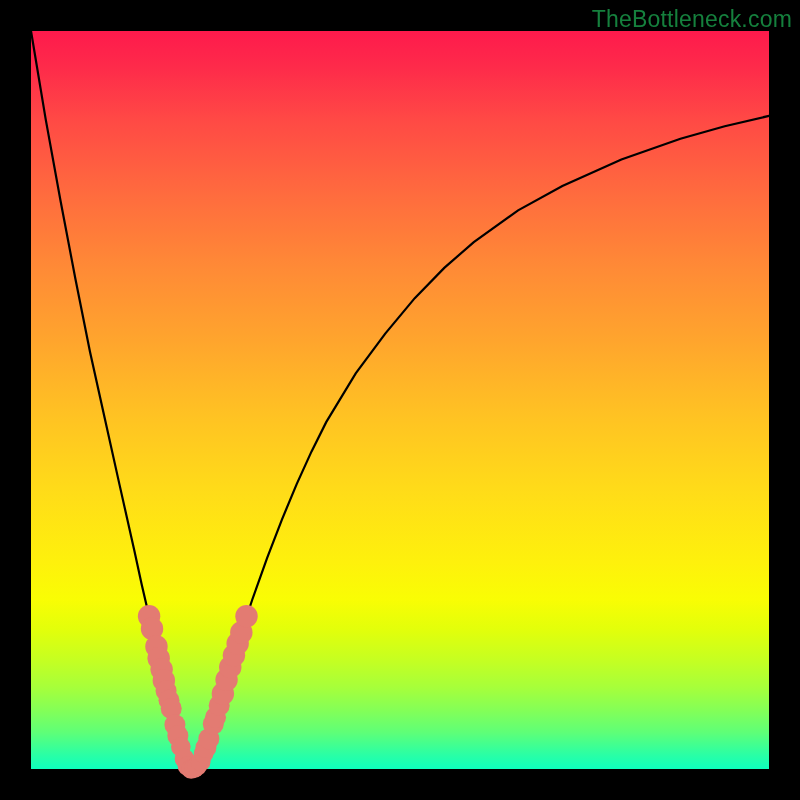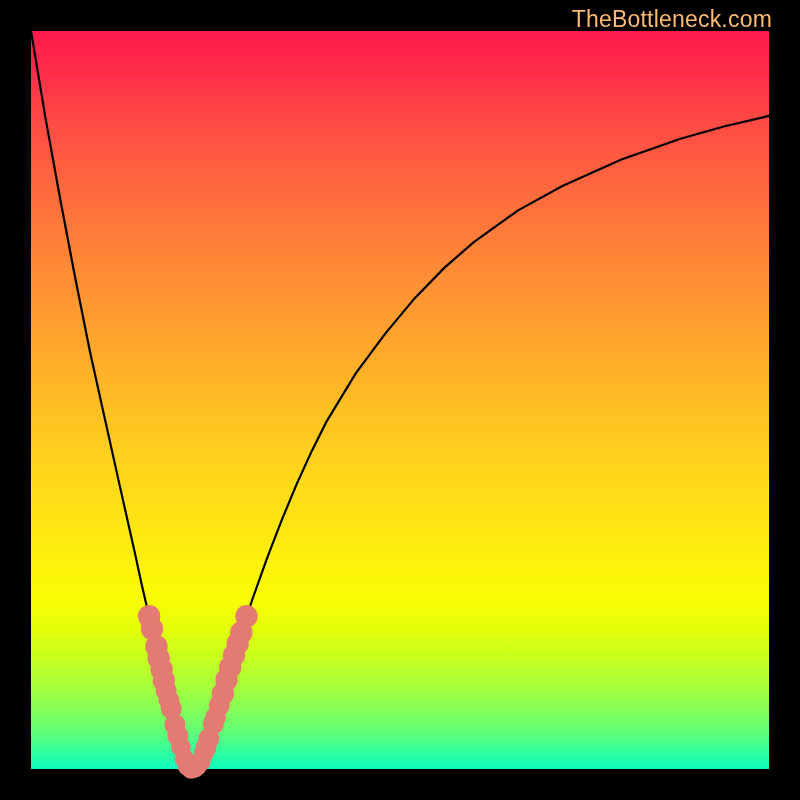--- a/index.html
+++ b/index.html
@@ -40,22 +40,22 @@
       #a6ff3b 89%,
       #84ff57 92%,
       #5fff77 95%,
       #2bffa4 98%,
       #0effbe 100%
     );
   }
   .watermark {
     position: absolute;
     top: 6px;
-    right: 28px;
-    color: #fdba74;
+    right: 8px;
+    color: #15803d;
     font-size: 23px;
     font-weight: 500;
     letter-spacing: 0.2px;
     user-select: none;
   }
   svg.curve {
     position: absolute;
     left: 0;
     top: 0;
     width: 738px;

